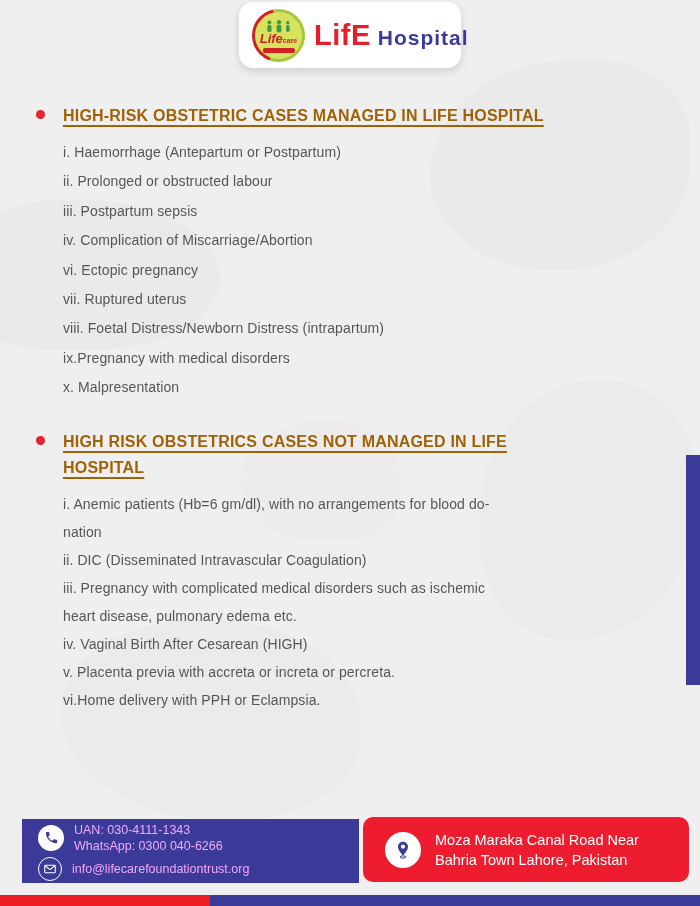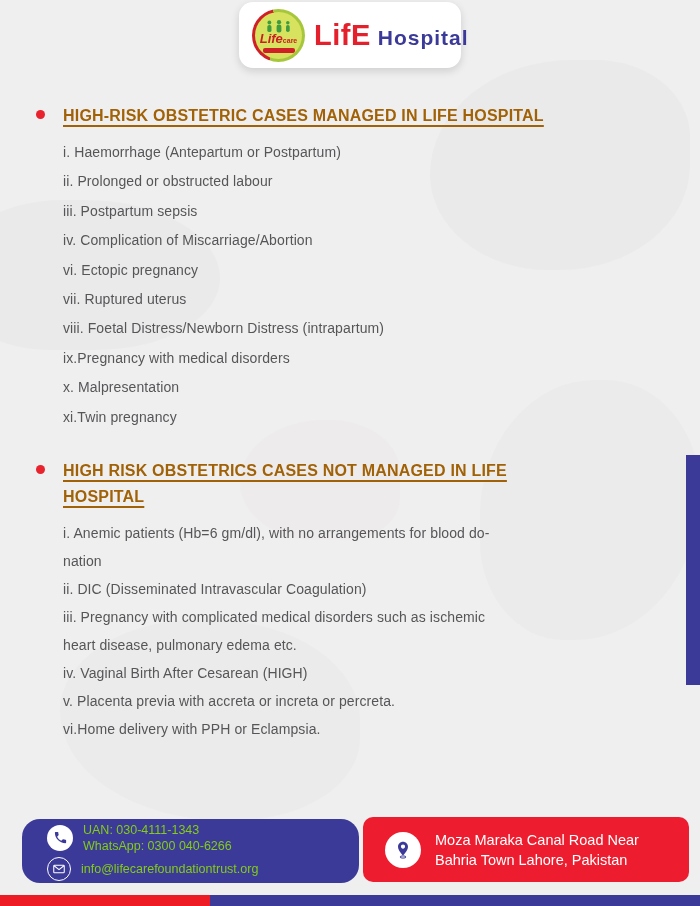--- a/index.html
+++ b/index.html
@@ -103,24 +103,24 @@
     background: #3b3a98;
     z-index: 1;
   }
 
   
   .footer-box-left {
     position: absolute;
     left: 22px; top: 819px;
     width: 337px; height: 64px;
     background: #3b3a98;
-    border-radius: 18px;
-    color: #84cc16;
+    border-radius: 0;
+    color: #f0abfc;
     display: flex; flex-direction: column; justify-content: center;
-    padding-left: 25px;
+    padding-left: 16px;
     z-index: 4;
   }
   .contact-row { display: flex; align-items: center; }
   .contact-row + .contact-row { margin-top: 3px; }
   .icon-bubble {
     width: 26px; height: 26px; border-radius: 50%;
     background: #ffffff;
     display: flex; align-items: center; justify-content: center;
     flex: 0 0 auto;
   }
@@ -193,21 +193,20 @@
       <div class="item-list">
         <div class="item">i. Haemorrhage (Antepartum or Postpartum)</div>
         <div class="item">ii. Prolonged or obstructed labour</div>
         <div class="item">iii. Postpartum sepsis</div>
         <div class="item">iv. Complication of Miscarriage/Abortion</div>
         <div class="item">vi. Ectopic pregnancy</div>
         <div class="item">vii. Ruptured uterus</div>
         <div class="item">viii. Foetal Distress/Newborn Distress (intrapartum)</div>
         <div class="item">ix.Pregnancy with medical disorders</div>
         <div class="item">x. Malpresentation</div>
-        <div class="item">xi.Twin pregnancy</div>
       </div>
     </div>
 
     <div class="section section2">
       <div class="bullet-dot"></div>
       <div class="section-heading">HIGH RISK OBSTETRICS CASES NOT MANAGED IN LIFE
 HOSPITAL</div>
       <div class="item-list">
         <div class="item">i. Anemic patients (Hb=6 gm/dl), with no arrangements for blood do-
 nation</div>

